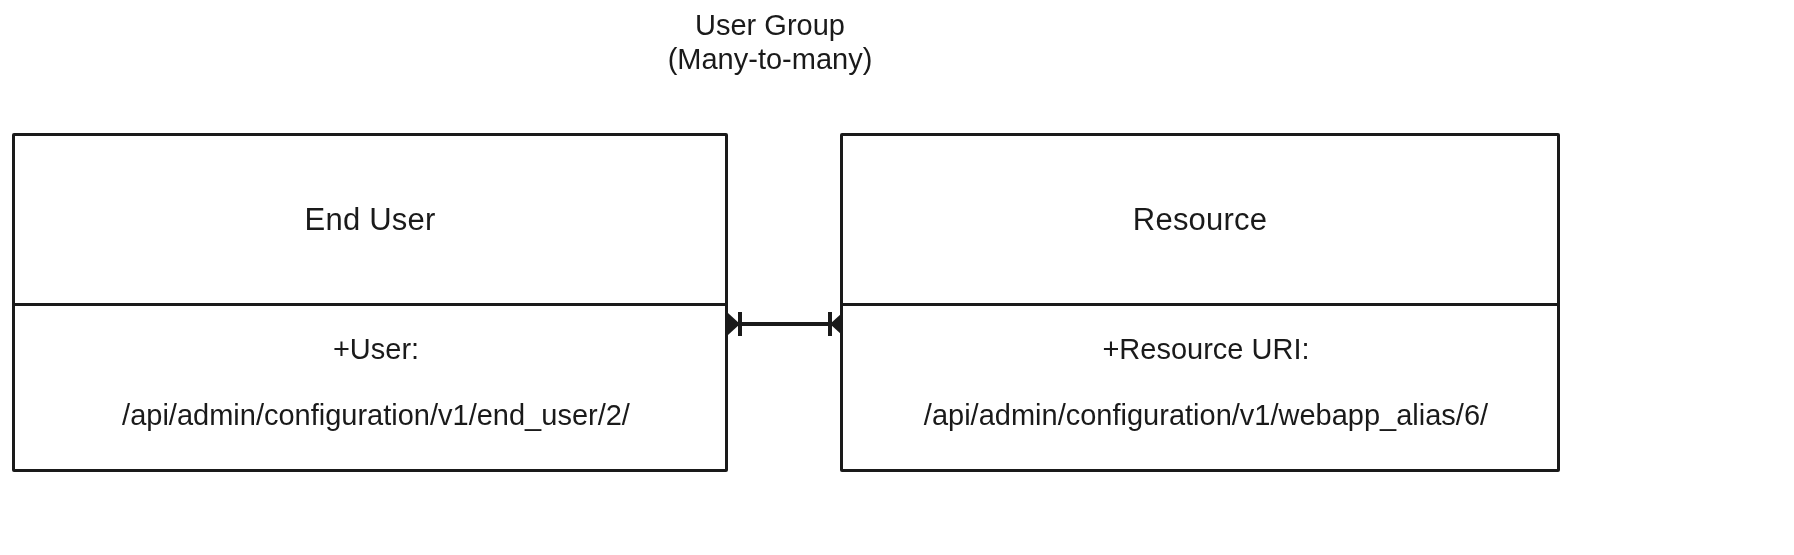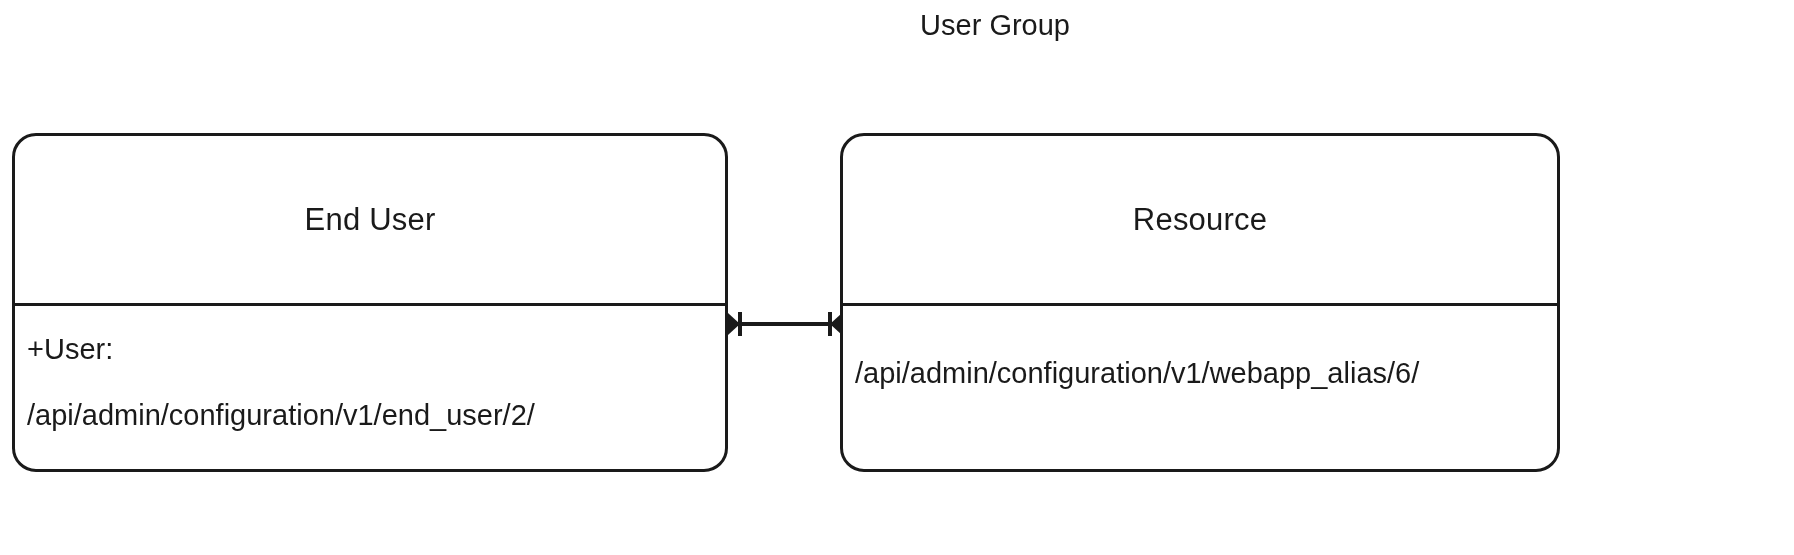--- a/index.html
+++ b/index.html
@@ -25,38 +25,39 @@
     width: 1794px;
     height: 555px;
   }
 
   
   .relationship-caption {
     position: absolute;
     left: 470px;
     top: 8px;
     width: 600px;
-    text-align: right;
+    text-align: center;
     line-height: 34px;
     font-size: 29px;
     color: #1a1a1a;
     white-space: nowrap;
   }
   .relationship-caption .cap-line {
     display: block;
   }
 
   
   .entity-box {
     position: absolute;
     box-sizing: border-box;
     background: #ffffff;
     border: 3px solid #1a1a1a;
-    border-radius: 24px;
+    border-radius: 2px;
     overflow: hidden;
+    text-align: center;
   }
   #entity-end-user {
     left: 12px;
     top: 133px;
     width: 716px;
     height: 339px;
   }
   #entity-resource {
     left: 840px;
     top: 133px;
@@ -109,20 +110,21 @@
     display: block;
   }
 </style>
 </head>
 <body>
 
 <div id="canvas">
 
   <div class="relationship-caption">
     <span class="cap-line">User Group</span>
+    <span class="cap-line">(Many-to-many)</span>
   </div>
 
   <div class="entity-box" id="entity-end-user">
     <div class="entity-title-section">
       <span class="entity-title">End User</span>
     </div>
     <div class="entity-body-section">
       <div class="attribute-row">
         <span class="attribute-name">+User:</span>
         <span class="attribute-value">/api/admin/configuration/v1/end_user/2/</span>
@@ -142,18 +144,19 @@
       <polygon points="120,7 108,18 120,29" fill="#1a1a1a"></polygon>
     </svg>
   </div>
 
   <div class="entity-box" id="entity-resource">
     <div class="entity-title-section">
       <span class="entity-title">Resource</span>
     </div>
     <div class="entity-body-section">
       <div class="attribute-row">
+        <span class="attribute-name">+Resource URI:</span>
         <span class="attribute-value">/api/admin/configuration/v1/webapp_alias/6/</span>
       </div>
     </div>
   </div>
 
 </div>
 
 </body></html>

